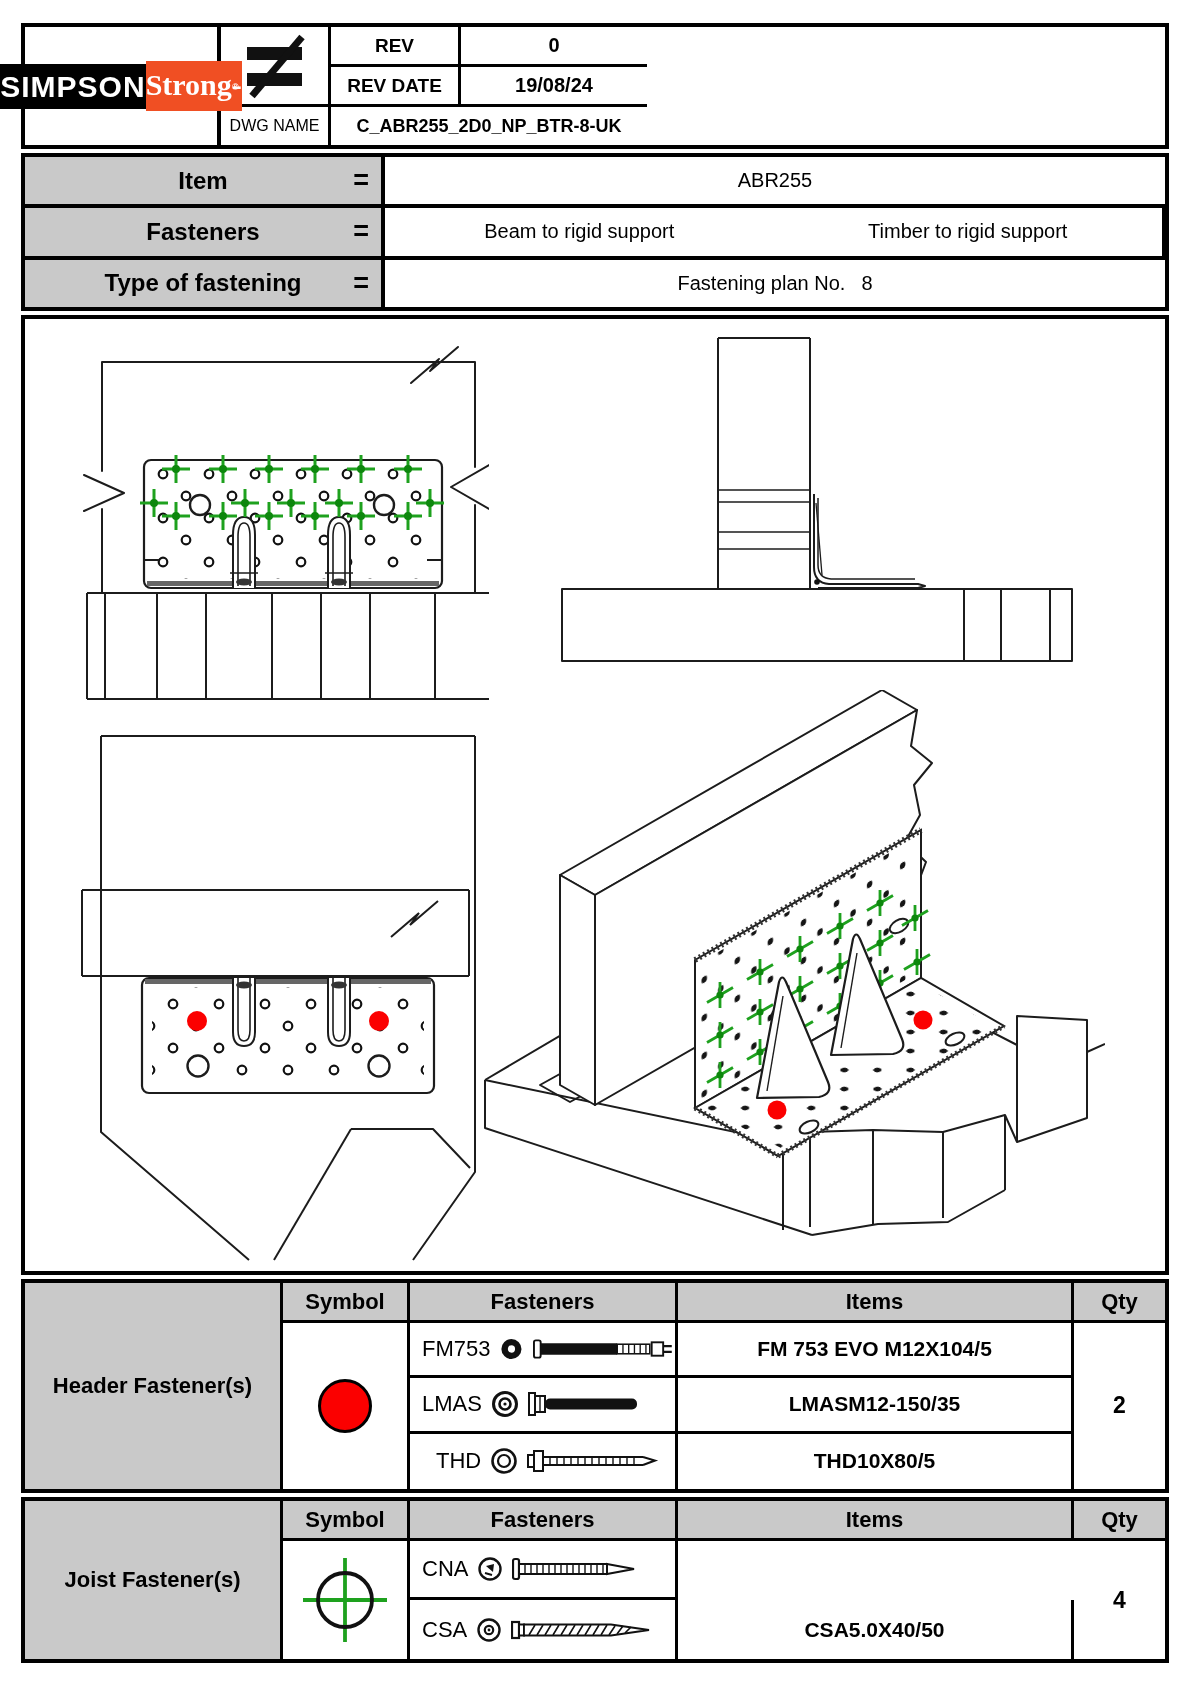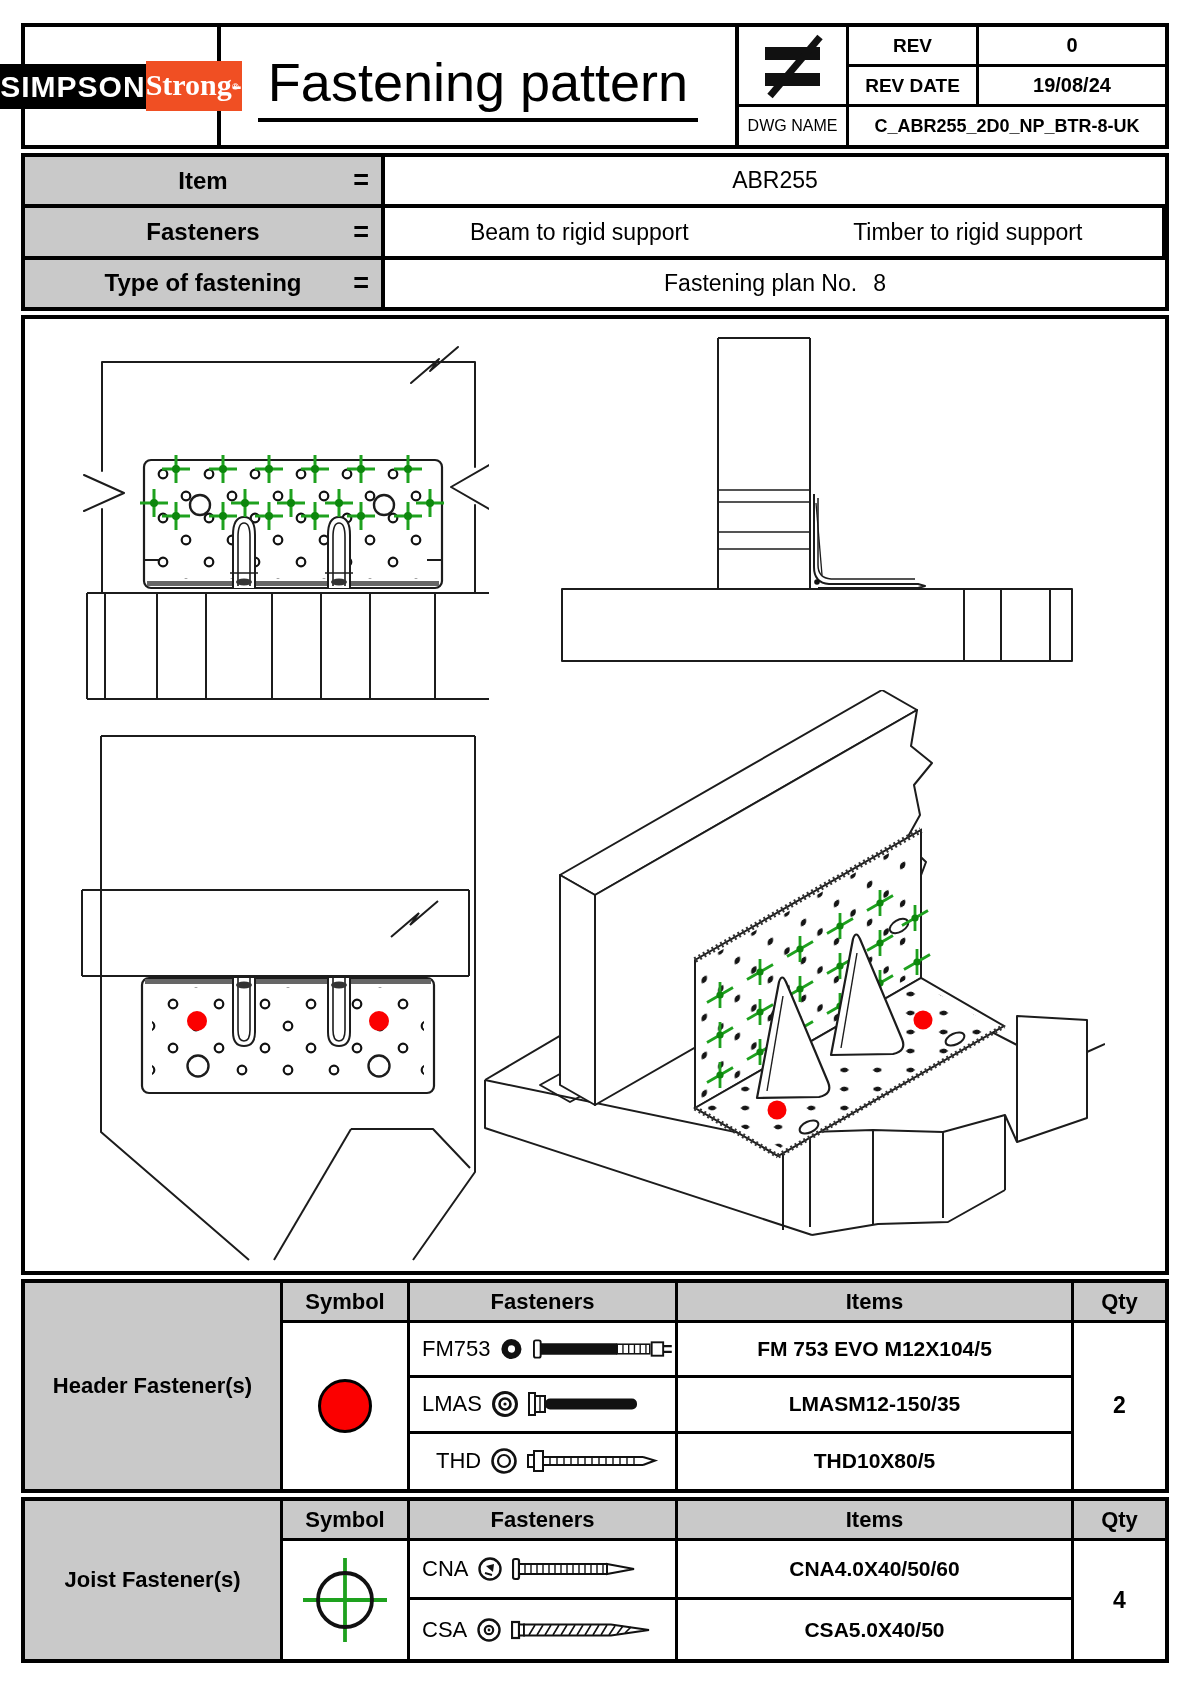--- a/index.html
+++ b/index.html
@@ -19,27 +19,27 @@
   .tb > div { display:flex; align-items:center; justify-content:center; box-sizing:border-box; }
   .tb-sym { grid-area:1/1/3/2; border-right:3px solid #000; border-bottom:3px solid #000; }
   .tb-revl { grid-area:1/2/2/3; border-right:3px solid #000; border-bottom:3px solid #000; font-weight:bold; font-size:19px; }
   .tb-revv { grid-area:1/3/2/4; border-bottom:3px solid #000; font-weight:bold; font-size:20px; }
   .tb-datel { grid-area:2/2/3/3; border-right:3px solid #000; border-bottom:3px solid #000; font-weight:bold; font-size:19px; }
   .tb-datev { grid-area:2/3/3/4; border-bottom:3px solid #000; font-weight:bold; font-size:20px; }
   .tb-dwgl { grid-area:3/1/4/2; border-right:3px solid #000; font-weight:normal; font-size:16px; }
   .tb-dwgv { grid-area:3/2/4/4; font-weight:bold; font-size:18px; letter-spacing:0; white-space:nowrap; }
 
   
-  .info-table { height:158px; display:flex; flex-direction:column;justify-content:flex-end; }
+  .info-table { height:158px; display:flex; flex-direction:column; }
   .info-row { flex:1; display:flex; border-top:4px solid #000; }
   .info-row:first-child { border-top:none; }
   .info-label { width:360px; background:#c9c9c9; border-right:4px solid #000; position:relative; display:flex; align-items:center; justify-content:center; font-weight:bold; font-size:24px; box-sizing:border-box; }
   .info-eq { position:absolute; right:12px; font-size:27px; font-weight:bold; }
   .info-vals { flex:1; display:flex; }
-  .info-val { flex:1; display:flex; align-items:center; justify-content:center; font-size:23px; }
+  .info-val { flex:1; display:flex; align-items:center; justify-content:center; font-size:20px; }
   .vdiv { border-right:3px solid #000; }
   .plan-cell { gap:16px; }
 
   
   .drawing-area { flex:1; position:relative; overflow:hidden; }
   .dv { position:absolute; }
 
   
   .ft { display:grid; grid-template-columns:258px 127px 268px 396px 1fr; }
   .ft > div { display:flex; align-items:center; justify-content:center; box-sizing:border-box; background:#fff; }
@@ -64,23 +64,20 @@
 <body>
 
 <div class="sheet">
 
   <div class="block header-band">
     <div class="logo-cell">
       <div class="logo-top">SIMPSON</div>
       <div class="logo-bottom">
         <span>Strong-Tie</span><span class="logo-reg">®</span>
       </div>
-    </div>
-    <div class="title-cell">
-      <div class="title-text">Fastening pattern</div>
     </div>
     <div class="tb">
       <div class="tb-sym">
         <svg width="72" height="68" viewBox="0 0 72 68">
           <rect x="8" y="15" width="55" height="13" fill="#111"></rect>
           <rect x="8" y="41" width="55" height="13" fill="#111"></rect>
           <line x1="13" y1="64" x2="63" y2="5" stroke="#111" stroke-width="7"></line>
         </svg>
       </div>
       <div class="tb-revl">REV</div>
@@ -406,21 +403,20 @@
         <path d="M-4,-3 L4,-5 L3,3 Z" fill="#111"></path>
         <path d="M-5,4 L2,6" stroke="#111" stroke-width="2"></path>
       </svg>
       <svg width="135" height="26" viewBox="0 0 135 26">
         <rect x="1" y="3" width="6" height="20" rx="2" fill="#fff" stroke="#111" stroke-width="2.2"></rect>
         <rect x="7" y="8" width="88" height="10" fill="#fff" stroke="#111" stroke-width="2"></rect>
         <path d="M13,8 V18 M19,8 V18 M25,8 V18 M31,8 V18 M37,8 V18 M43,8 V18 M49,8 V18 M55,8 V18 M61,8 V18 M67,8 V18 M73,8 V18 M79,8 V18 M85,8 V18 M91,8 V18" stroke="#111" stroke-width="1.4"></path>
         <polygon points="95,8 122,13 95,18" fill="#fff" stroke="#111" stroke-width="2"></polygon>
       </svg>
     </div>
-    <div class="icell br3 bb3" style="grid-area:2/4/3/5;">CNA4.0X40/50/60</div>
 
     <div class="fcell br3" style="grid-area:3/3/4/4;">
       <span>CSA</span>
       <svg width="26" height="26" viewBox="-13 -13 26 26">
         <circle r="10.5" fill="#fff" stroke="#111" stroke-width="2.4"></circle>
         <circle r="4.2" fill="#fff" stroke="#111" stroke-width="2.2"></circle>
         <circle r="1.4" fill="#111"></circle>
       </svg>
       <svg width="150" height="26" viewBox="0 0 150 26">
         <rect x="1" y="5" width="7" height="16" fill="#fff" stroke="#111" stroke-width="2.2"></rect>

